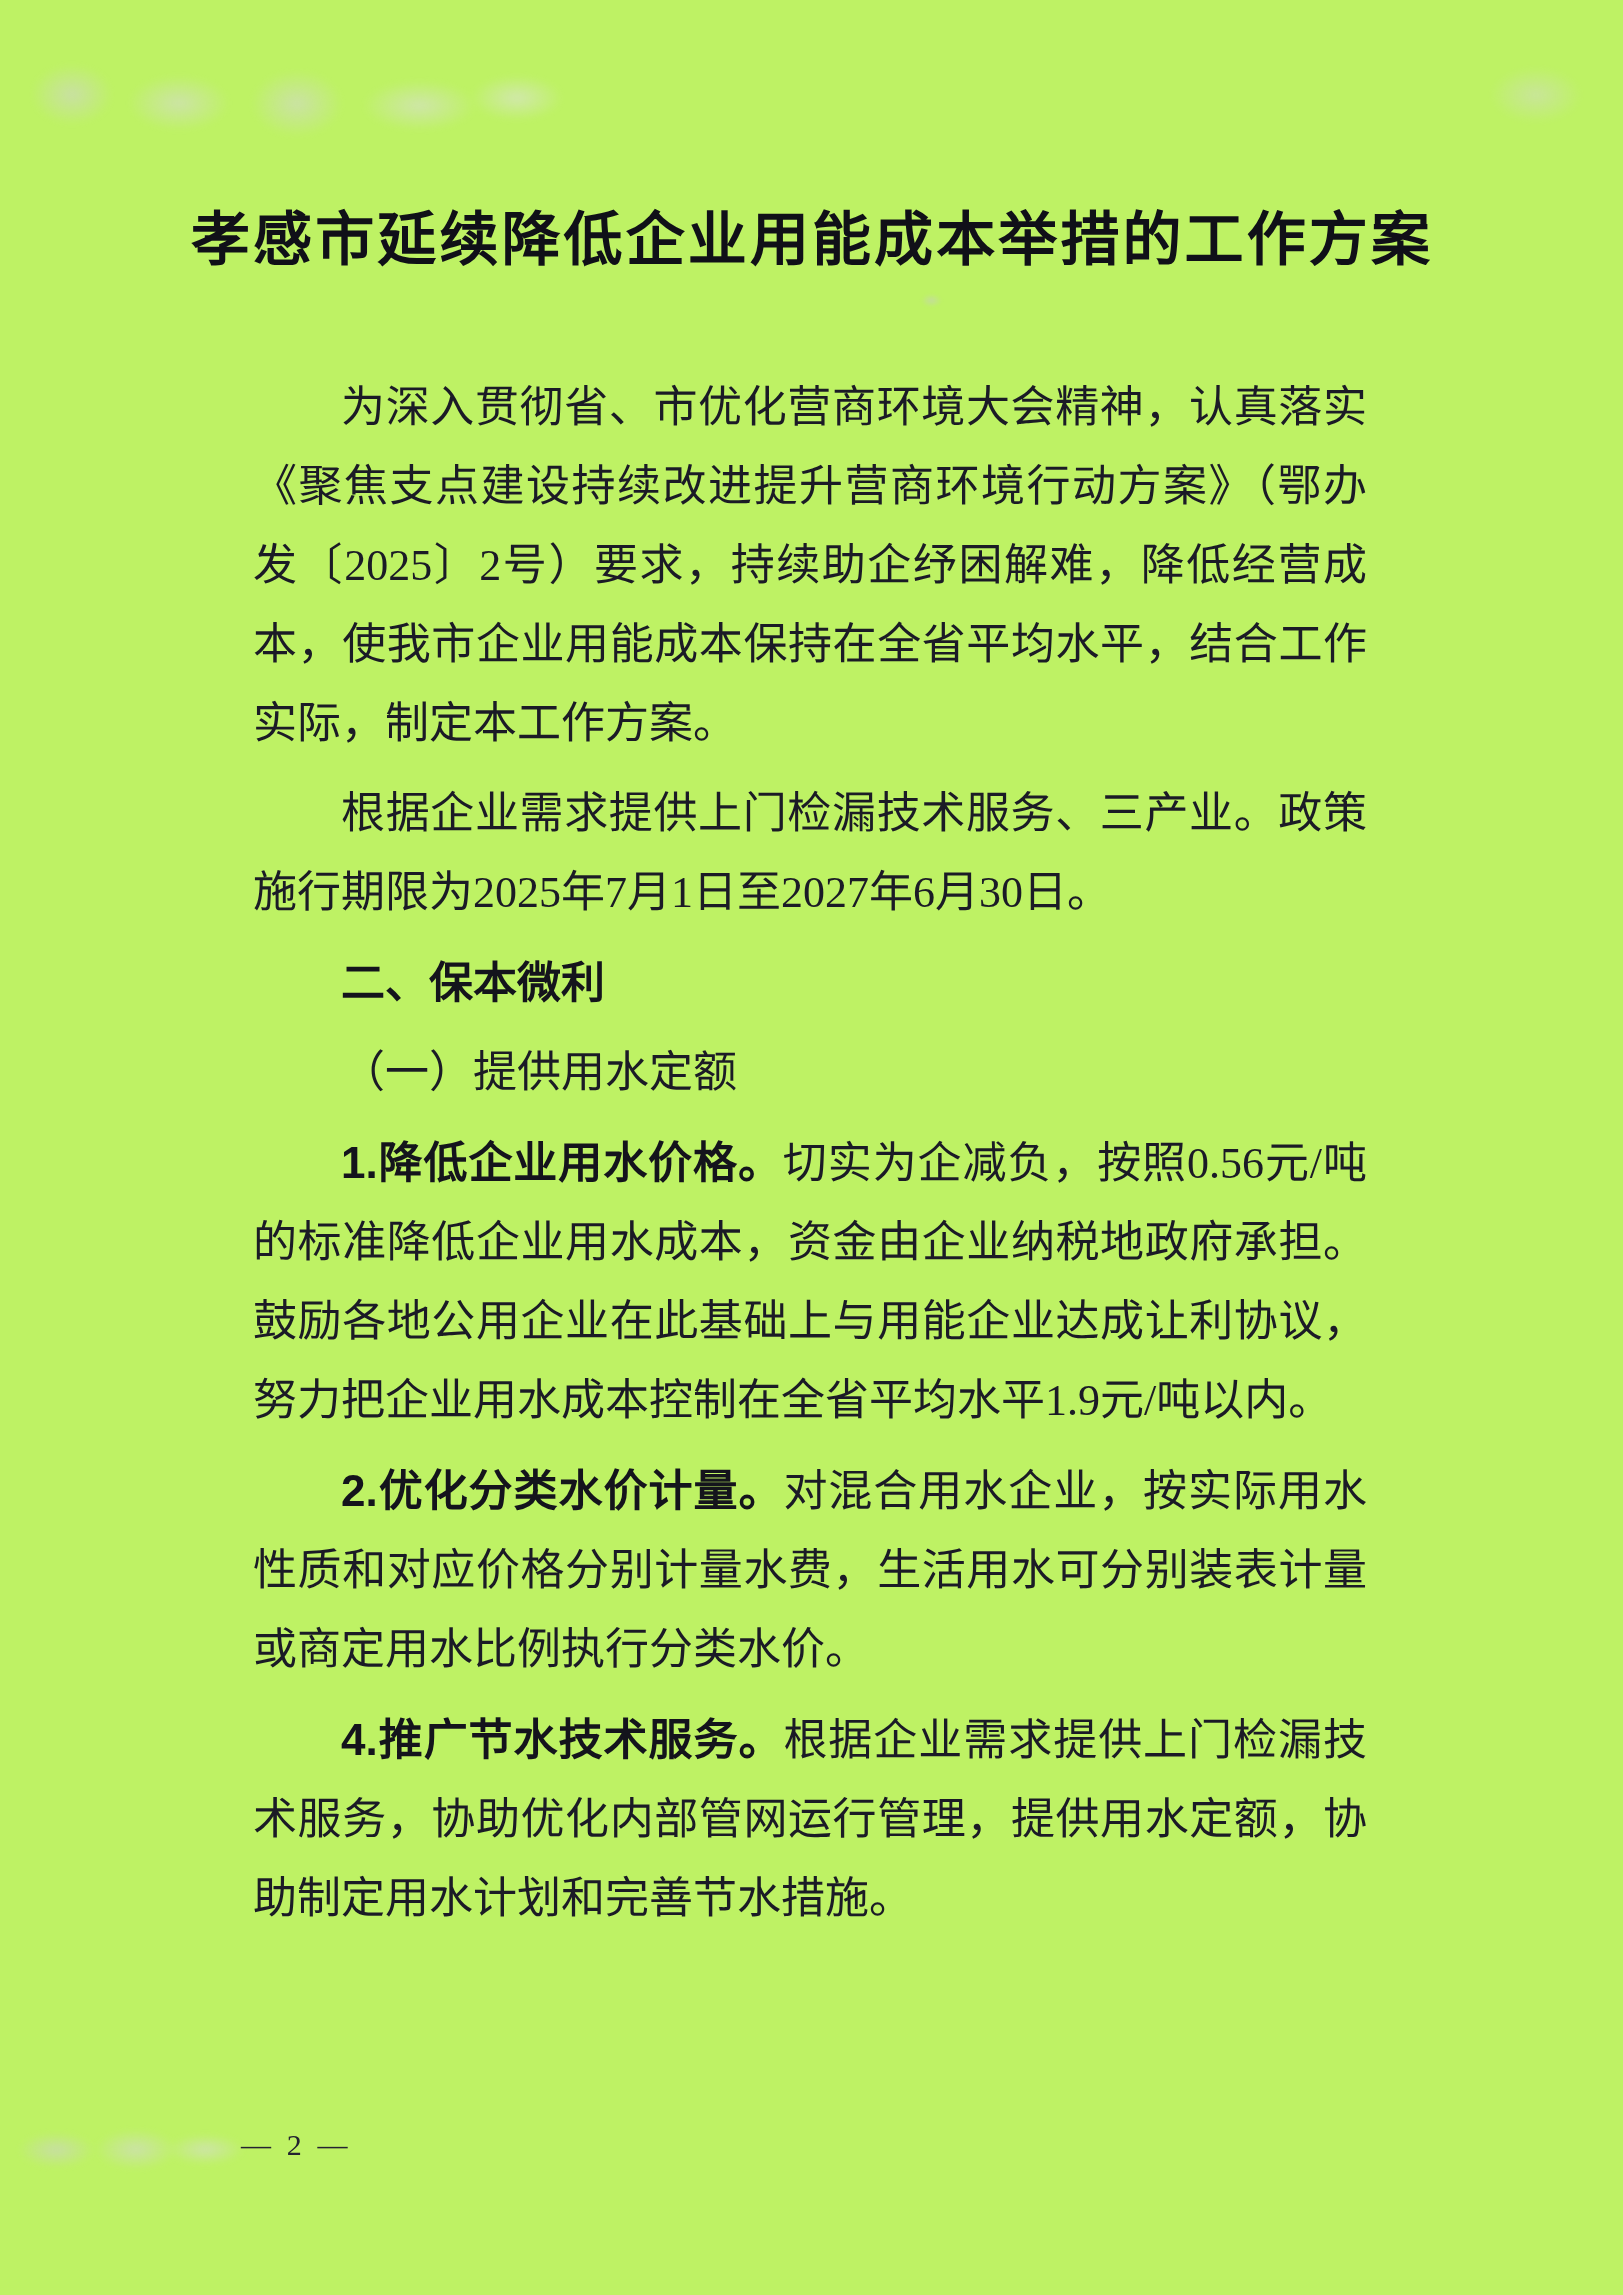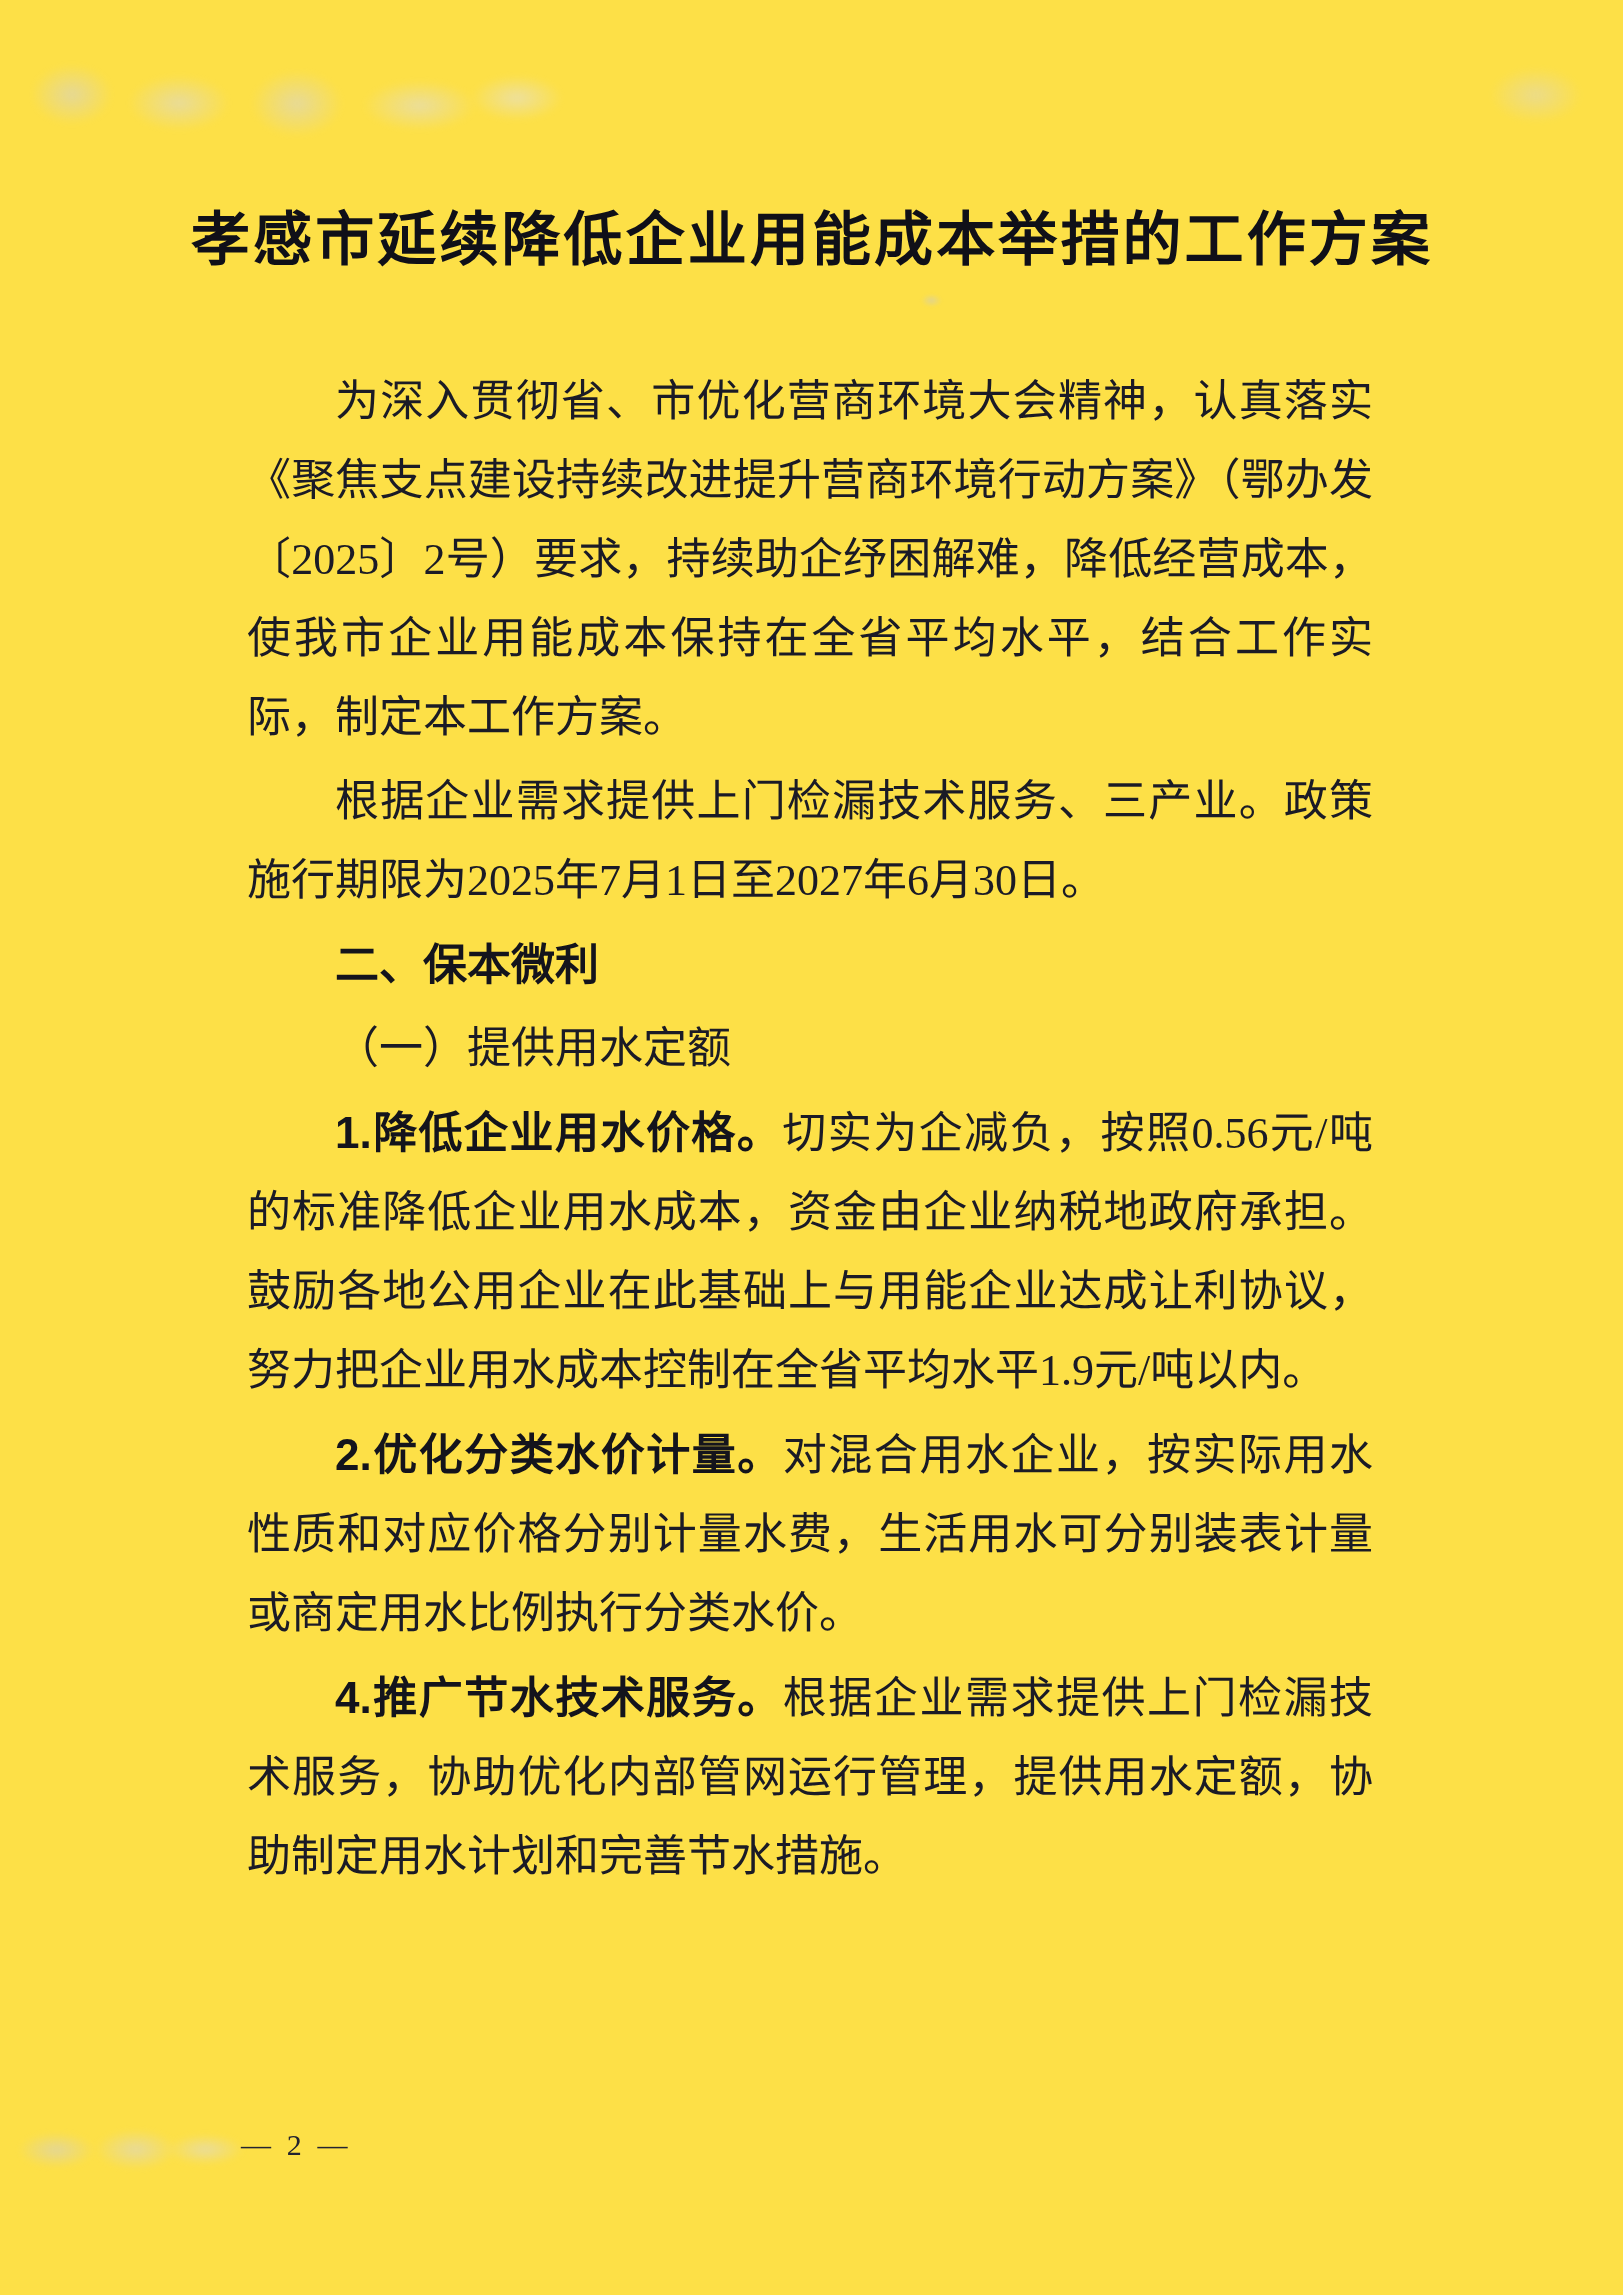--- a/index.html
+++ b/index.html
@@ -5,21 +5,21 @@
   html, body {
     margin: 0;
     padding: 0;
     background: #e9e9e9;
   }
   .page {
     position: relative;
     width: 1624px;
     height: 2295px;
     margin: 0 auto;
-    background: #fde047;
+    background: #bef264;
     overflow: hidden;
     color: #17171f;
     font-family: "Liberation Serif", "DejaVu Serif", serif;
   }
 
   
   .artifact {
     position: absolute;
     pointer-events: none;
     filter: blur(3.1px);
@@ -73,21 +73,21 @@
     position: absolute;
     left: 242px;
     top: 357px;
     width: 1136px;
     font-size: 44px;
     line-height: 79px;
     text-align: justify;
     color: #1b1b26;
   }
   .body-block p {
-    margin: 5px;
+    margin: 11px;
     padding: 0;
     text-indent: 2em;
   }
   .h-hei {
     font-weight: 700;
     font-family: "Liberation Sans", "DejaVu Sans", sans-serif;
     color: #14141c;
   }
   .h-kai {
     font-weight: 400;

